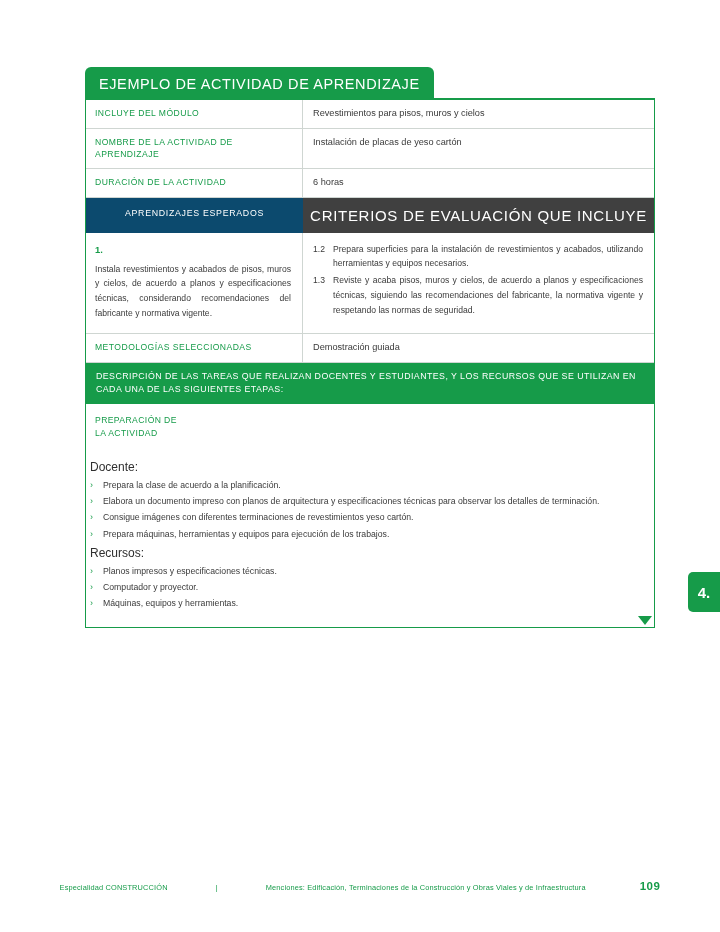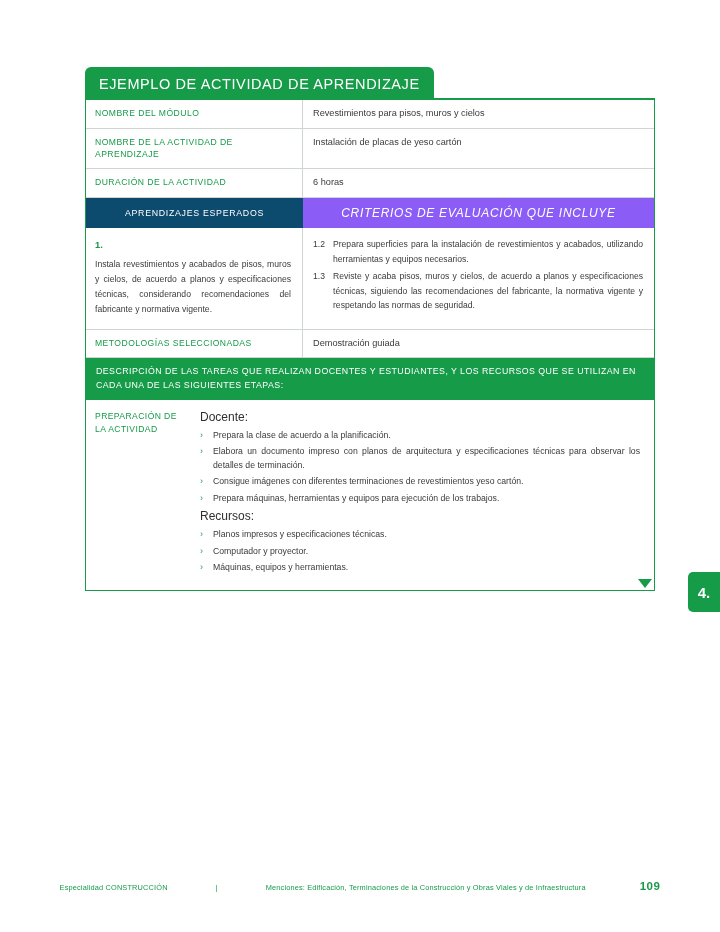--- a/index.html
+++ b/index.html
@@ -88,28 +88,27 @@
     color: #ffffff;
     font-size: 8.8px;
     letter-spacing: 0.7px;
     text-align: center;
     padding: 9px 4px;
     line-height: 1.4;
   }
   .head-gray {
     flex: 1;
     box-sizing: border-box;
-    background: #8b5cf6;
-    color: #ffffff;
-    font-size: 12px;
+    background: #404040;
+    color: #ffffff;
+    font-size: 15px;
     letter-spacing: 0.7px;
     text-align: center;
     padding: 7px 4px;
     line-height: 1.4;
-    font-style: italic;
   }
 
   
   .row-body { display: flex; border-bottom: 1px solid #cfd6d2; }
   .outcome-cell {
     width: 217px;
     min-width: 217px;
     box-sizing: border-box;
     padding: 9px 11px 12px 9px;
     border-right: 1px solid #cfd6d2;
@@ -155,20 +154,21 @@
     padding: 7px 10px 7px 10px;
     line-height: 1.55;
     border-bottom: none;
   }
 
   
   .row-tasks {
     display: flex;
     border-bottom: none;
     min-height: 175px;
+    flex-direction: column;
   }
   .tasks-label {
     width: 110px;
     min-width: 110px;
     box-sizing: border-box;
     padding: 10px 6px 10px 9px;
     color: #169b49;
     font-size: 8.6px;
     letter-spacing: 0.4px;
     line-height: 1.5;
@@ -265,21 +265,21 @@
 
 <div class="page">
 
   <div class="title-tab">
     <span>EJEMPLO DE ACTIVIDAD DE APRENDIZAJE</span>
   </div>
 
   <div class="doc-table">
 
     <div class="row">
-      <div class="cell-label">NOMBRE DEL MÓDULO</div>
+      <div class="cell-label">INCLUYE DEL MÓDULO</div>
       <div class="cell-value">Revestimientos para pisos, muros y cielos</div>
     </div>
     <div class="row">
       <div class="cell-label">NOMBRE DE LA ACTIVIDAD DE APRENDIZAJE</div>
       <div class="cell-value">Instalación de placas de yeso cartón</div>
     </div>
     <div class="row">
       <div class="cell-label">DURACIÓN DE LA ACTIVIDAD</div>
       <div class="cell-value">6 horas</div>
     </div>

